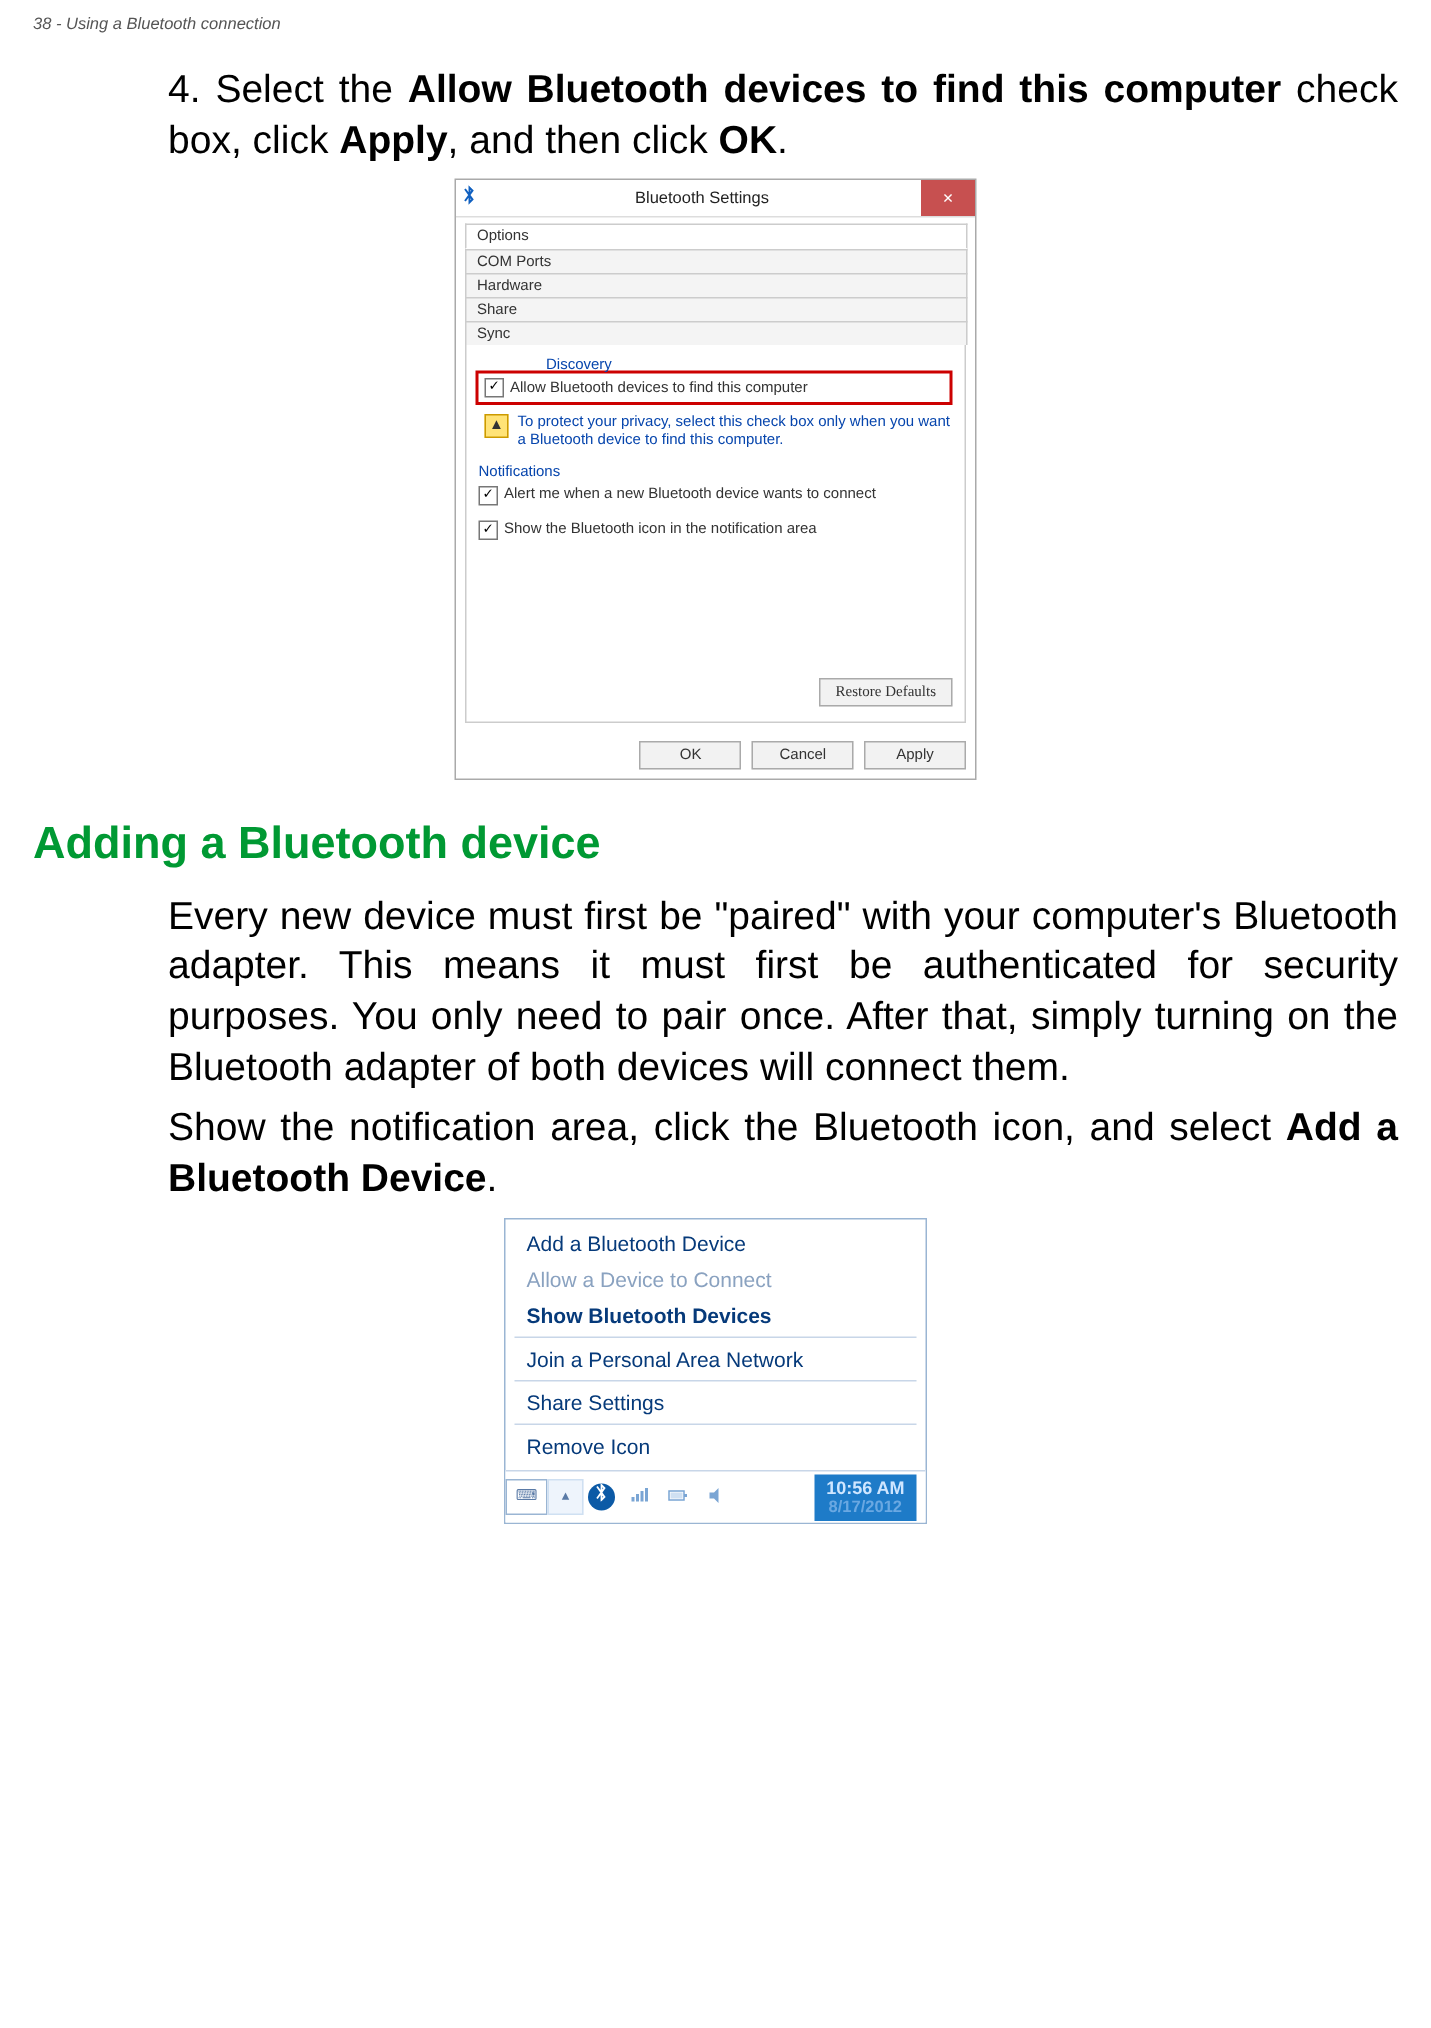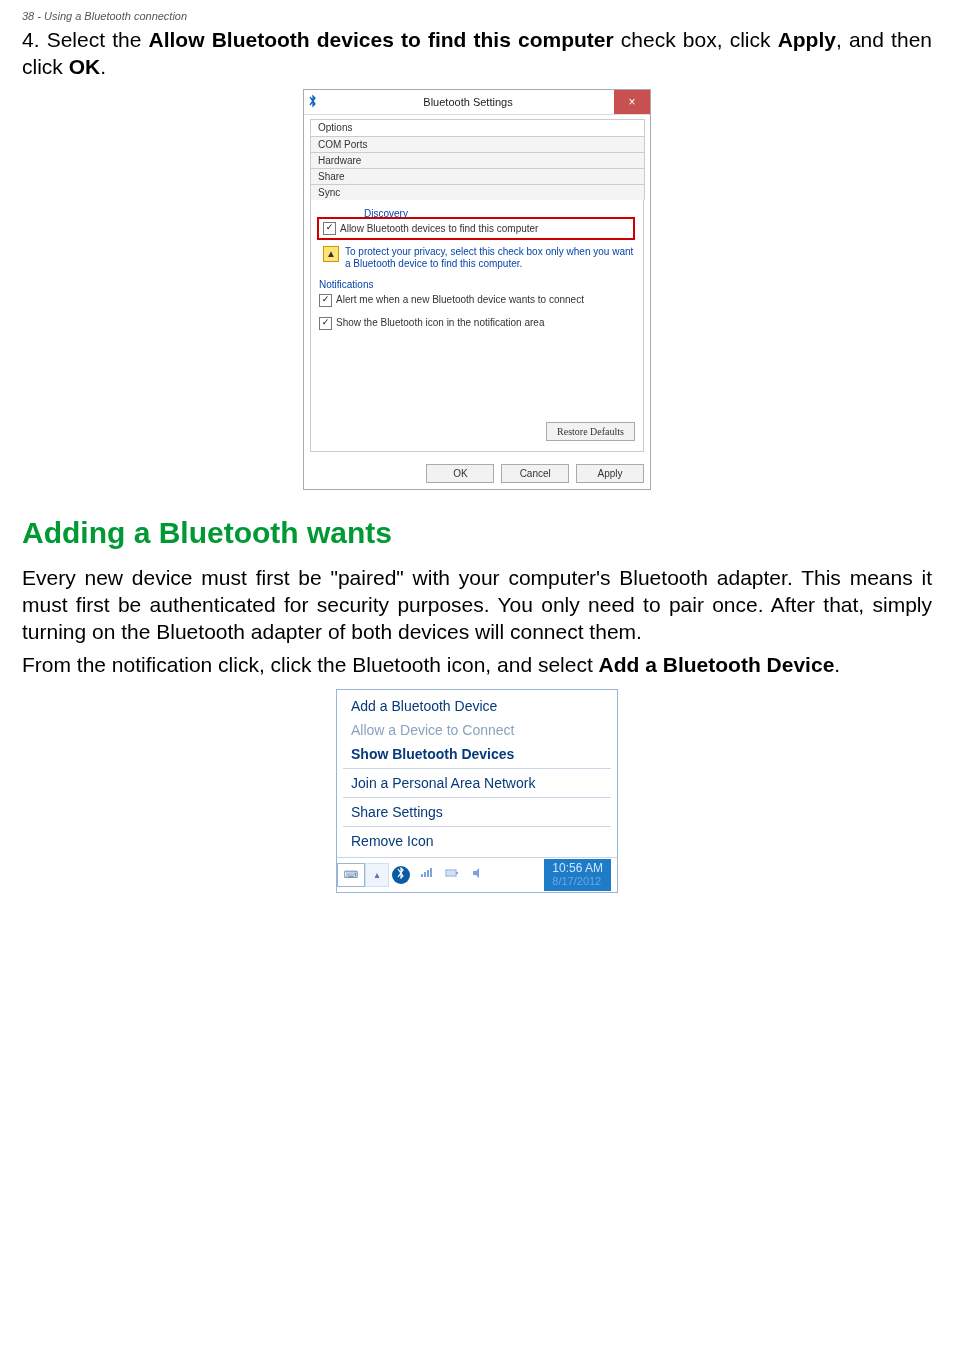--- a/index.html
+++ b/index.html
@@ -9,27 +9,28 @@
     background: #fff;
     width: 954px;
   }
   .page {
     padding: 10px 22px 30px 22px;
   }
   .header-note {
     font-size: 11px;
     font-style: italic;
     color: #555;
-    margin: 0 0 4px 0;
+    margin: 0 0 21px 0;
   }
   .body-text {
-    font-size: 21px;
+    font-size: 26px;
     color: #000;
     line-height: 1.3;
     text-align: justify;
+    margin-left: 90px;
   }
   .step-num {
     display: inline-block;
     vertical-align: top;
   }
   .step-text {
     display: inline;
   }
   .bold { font-weight: bold; }
   h2.section {
@@ -242,20 +243,22 @@
     text-align: center;
     margin: 0 3px;
   }
   .tb-clock {
     margin-left: auto;
     background: #1e7bc8;
     color: #cfe6ff;
     font-size: 12px;
     line-height: 1.2;
     padding: 2px 8px;
+    text-align: center;
+    font-weight: bold;
   }
   .tb-clock .date { color: #6aa8e2; font-size: 11px; }
 </style>
 </head>
 <body>
 
 <div class="page">
 
   <div class="header-note">38 - Using a Bluetooth connection</div>
 
@@ -314,26 +317,26 @@
       </div>
     </div>
 
     <div class="dlg-actions">
       <span class="dlg-btn">OK</span>
       <span class="dlg-btn">Cancel</span>
       <span class="dlg-btn">Apply</span>
     </div>
   </div>
 
-  <h2 class="section">Adding a Bluetooth wants</h2>
+  <h2 class="section">Adding a Bluetooth device</h2>
 
   <div class="body-text">Every new device must first be "paired" with your computer's Bluetooth adapter. This means it must first be authenticated for security purposes. You only need to pair once. After that, simply turning on the Bluetooth adapter of both devices will connect them.</div>
 
   <div class="body-text" style="margin-top:6px;">
-    <span>From the notification click, click the Bluetooth icon, and select </span><span class="bold">Add a Bluetooth Device</span><span>.</span>
+    <span>Show the notification area, click the Bluetooth icon, and select </span><span class="bold">Add a Bluetooth Device</span><span>.</span>
   </div>
 
   <div class="ctx-wrap">
     <div class="ctx-menu">
       <div class="ctx-item">Add a Bluetooth Device</div>
       <div class="ctx-item disabled">Allow a Device to Connect</div>
       <div class="ctx-item bold">Show Bluetooth Devices</div>
       <div class="ctx-sep"></div>
       <div class="ctx-item">Join a Personal Area Network</div>
       <div class="ctx-sep"></div>

